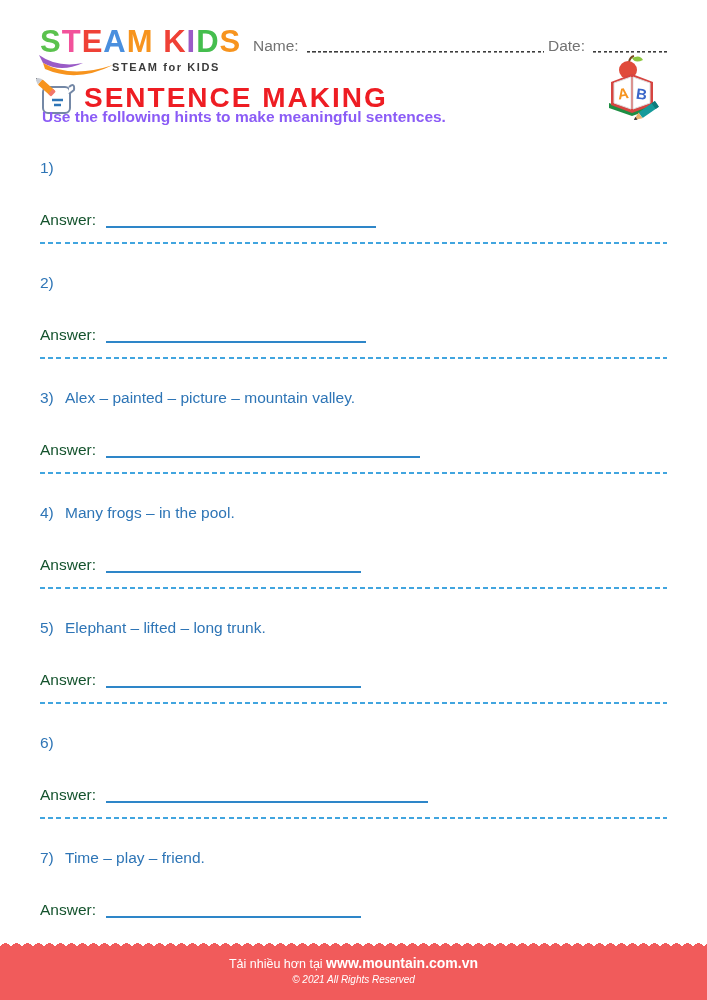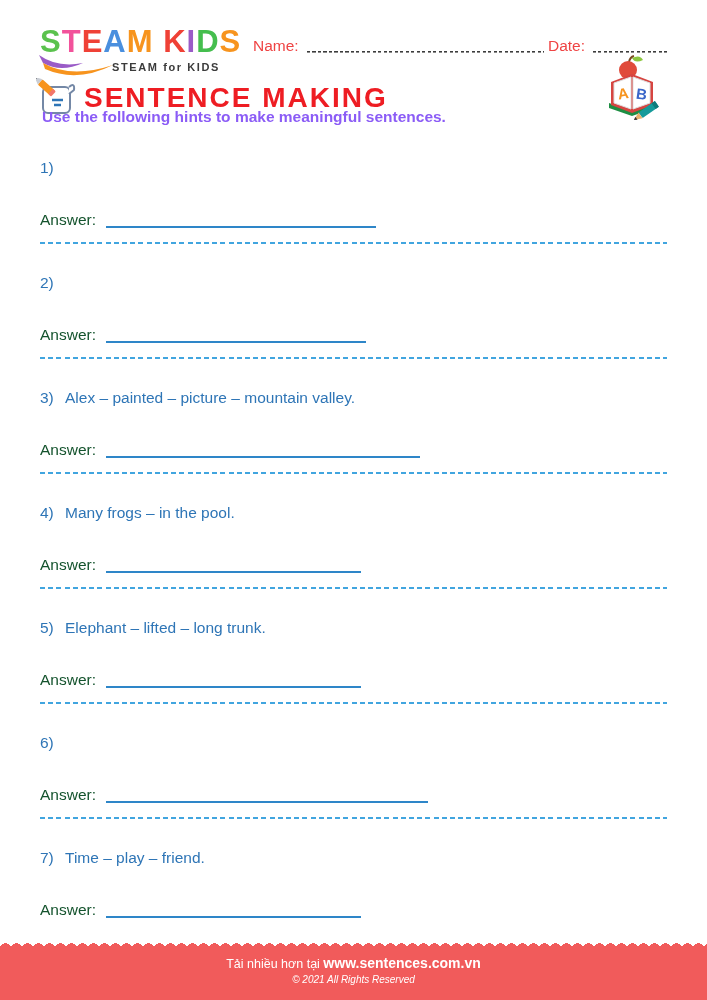--- a/index.html
+++ b/index.html
@@ -12,21 +12,21 @@
   .logo { position:absolute; left:40px; top:26px; width:200px; height:50px; }
   .logo-word { font-weight:bold; font-size:31px; line-height:1; letter-spacing:1px; white-space:pre; }
   .logo-swoosh { position:absolute; left:-3px; top:27px; }
   .logo-tagline {
     position:absolute; left:72px; top:35px; font-size:11px; font-weight:bold;
     letter-spacing:1.6px; color:#3b3b3b; white-space:nowrap;
   }
 
   .name-date {
     position:absolute; left:253px; top:36px; right:40px;
-    display:flex; align-items:flex-end; font-size:15.5px; color:#ef4444;
+    display:flex; align-items:flex-end; font-size:15.5px; color:#737373;
   }
   .nd-label { line-height:19px; }
   .fill-dashes {
     height:17px; align-self:flex-end;
     background-image:repeating-linear-gradient(to right,#3c3c3c 0 3px,transparent 3px 5.5px);
     background-size:100% 1.6px; background-position:0 100%; background-repeat:no-repeat;
   }
   .name-line { flex:1; margin:0 4px 2px 8px; }
   .date-label { }
   .date-line { width:74px; margin:0 0 2px 8px; }
@@ -209,19 +209,19 @@
         <span class="ans-line" style="width: 255px;"></span>
       </div>
 
     </div>
   </div>
 
   <div class="footer">
     <div class="scallops"></div>
     <div class="footer-band">
       <div class="footer-line1">
-        <span>Tải nhiều hơn tại </span><span class="url">www.sentences.com.vn</span>
+        <span>Tải nhiều hơn tại </span><span class="url">www.mountain.com.vn</span>
       </div>
       <div class="footer-line2">© 2021 All Rights Reserved</div>
     </div>
   </div>
 
 </div>
 
 </body></html>

